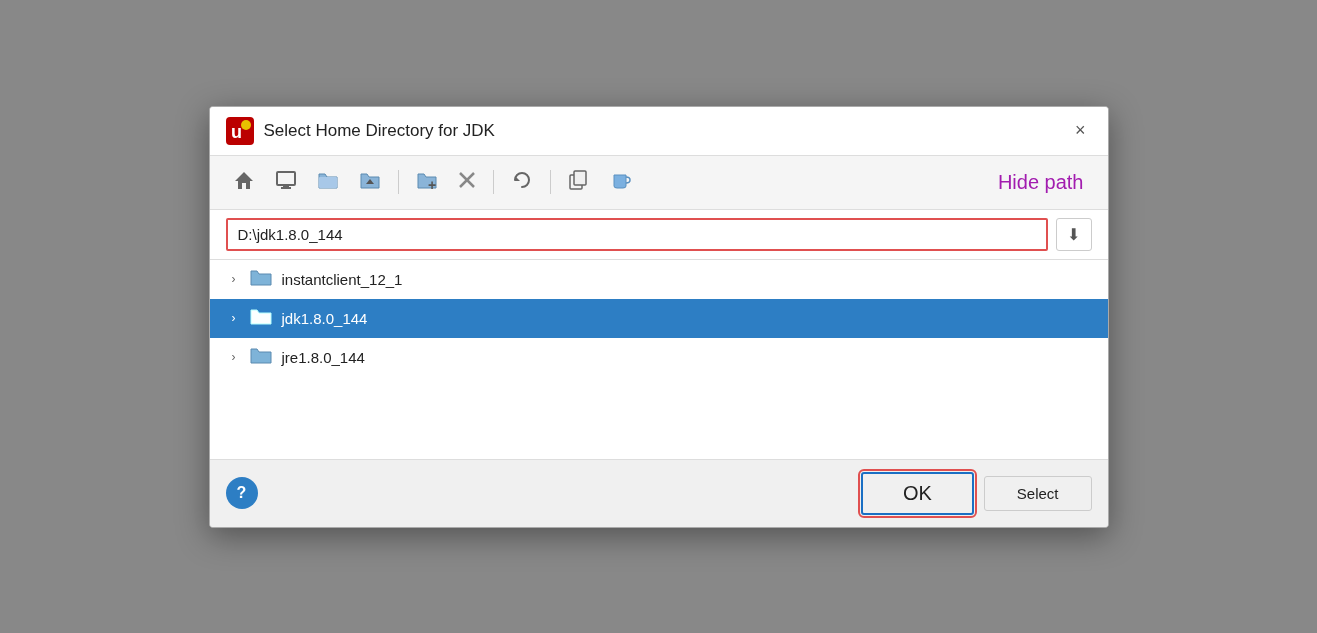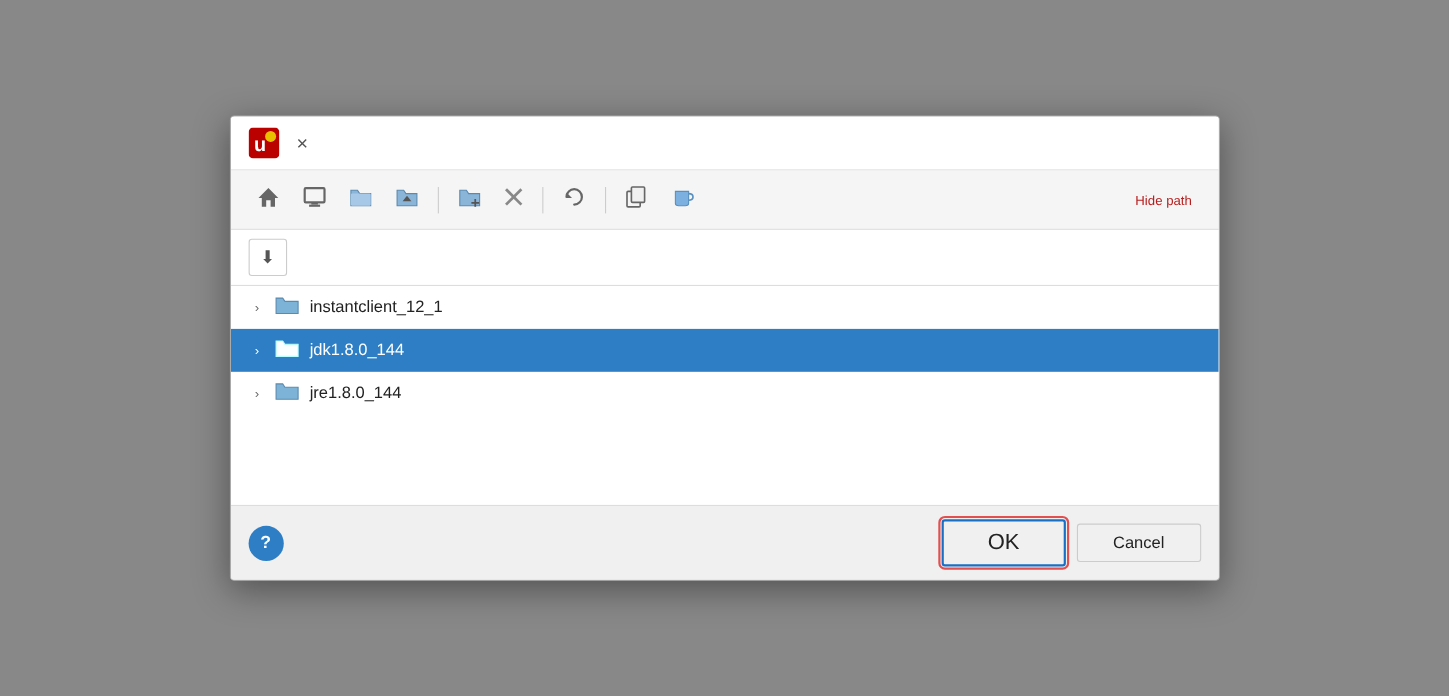--- a/index.html
+++ b/index.html
@@ -70,22 +70,22 @@
     .toolbar-sep {
       width: 1px;
       height: 24px;
       background: #ccc;
       margin: 0 4px;
     }
     .hide-path-btn {
       margin-left: auto;
       background: none;
       border: none;
-      color: #b91c1c;
-      font-size: 12px;
+      color: #a21caf;
+      font-size: 20px;
       cursor: pointer;
       padding: 5px 8px;
       border-radius: 3px;
     }
     .path-row {
       background: #fff;
       display: flex;
       align-items: center;
       padding: 8px 16px;
       border-bottom: 1px solid #ddd;
@@ -202,20 +202,21 @@
 <div class="dialog">
 
   <div class="title-bar">
     <div class="title-bar-icon">
       <svg width="28" height="28" viewBox="0 0 28 28">
         <rect width="28" height="28" rx="4" fill="#b00"></rect>
         <text x="5" y="21" font-size="18" fill="#fff" font-weight="bold">u</text>
         <circle cx="20" cy="8" r="5" fill="#e8c000"></circle>
       </svg>
     </div>
+    <span class="title-text">Select Home Directory for JDK</span>
     <button class="close-btn">×</button>
   </div>
 
   <div class="toolbar">
     <button class="toolbar-btn" title="Home">
       <span>
         <svg width="22" height="22" viewBox="0 0 22 22">
             <polygon points="11,3 2,12 5,12 5,20 9,20 9,14 13,14 13,20 17,20 17,12 20,12" fill="#666"></polygon>
           </svg>
       </span>
@@ -285,20 +286,21 @@
         <svg width="22" height="22" viewBox="0 0 22 22">
             <path d="M4,6 L4,17 Q4,19 7,19 L13,19 Q16,19 16,17 L16,6 Z" fill="#7bb0e0" stroke="#5a90c0" stroke-width="1"></path>
             <path d="M16,8 Q20,8 20,11 Q20,14 16,14" fill="none" stroke="#5a90c0" stroke-width="1.5"></path>
           </svg>
       </span>
     </button>
     <button class="hide-path-btn">Hide path</button>
   </div>
 
   <div class="path-row">
+    <input class="path-input" type="text" value="D:\jdk1.8.0_144" style="">
     <button class="path-download-btn">
       <span>⬇</span>
     </button>
   </div>
 
   <div class="file-tree">
 
     <div class="tree-item">
       <span class="tree-chevron">›</span>
       <span class="tree-folder-icon">
@@ -328,15 +330,15 @@
       </span>
       <span>jre1.8.0_144</span>
     </div>
   </div>
 
 
   <div class="dialog-footer">
     <button class="help-btn">?</button>
     <div class="footer-spacer"></div>
     <button class="ok-btn">OK</button>
-    <button class="cancel-btn">Cancel</button>
+    <button class="cancel-btn">Select</button>
   </div>
 </div>
 
 </body></html>

